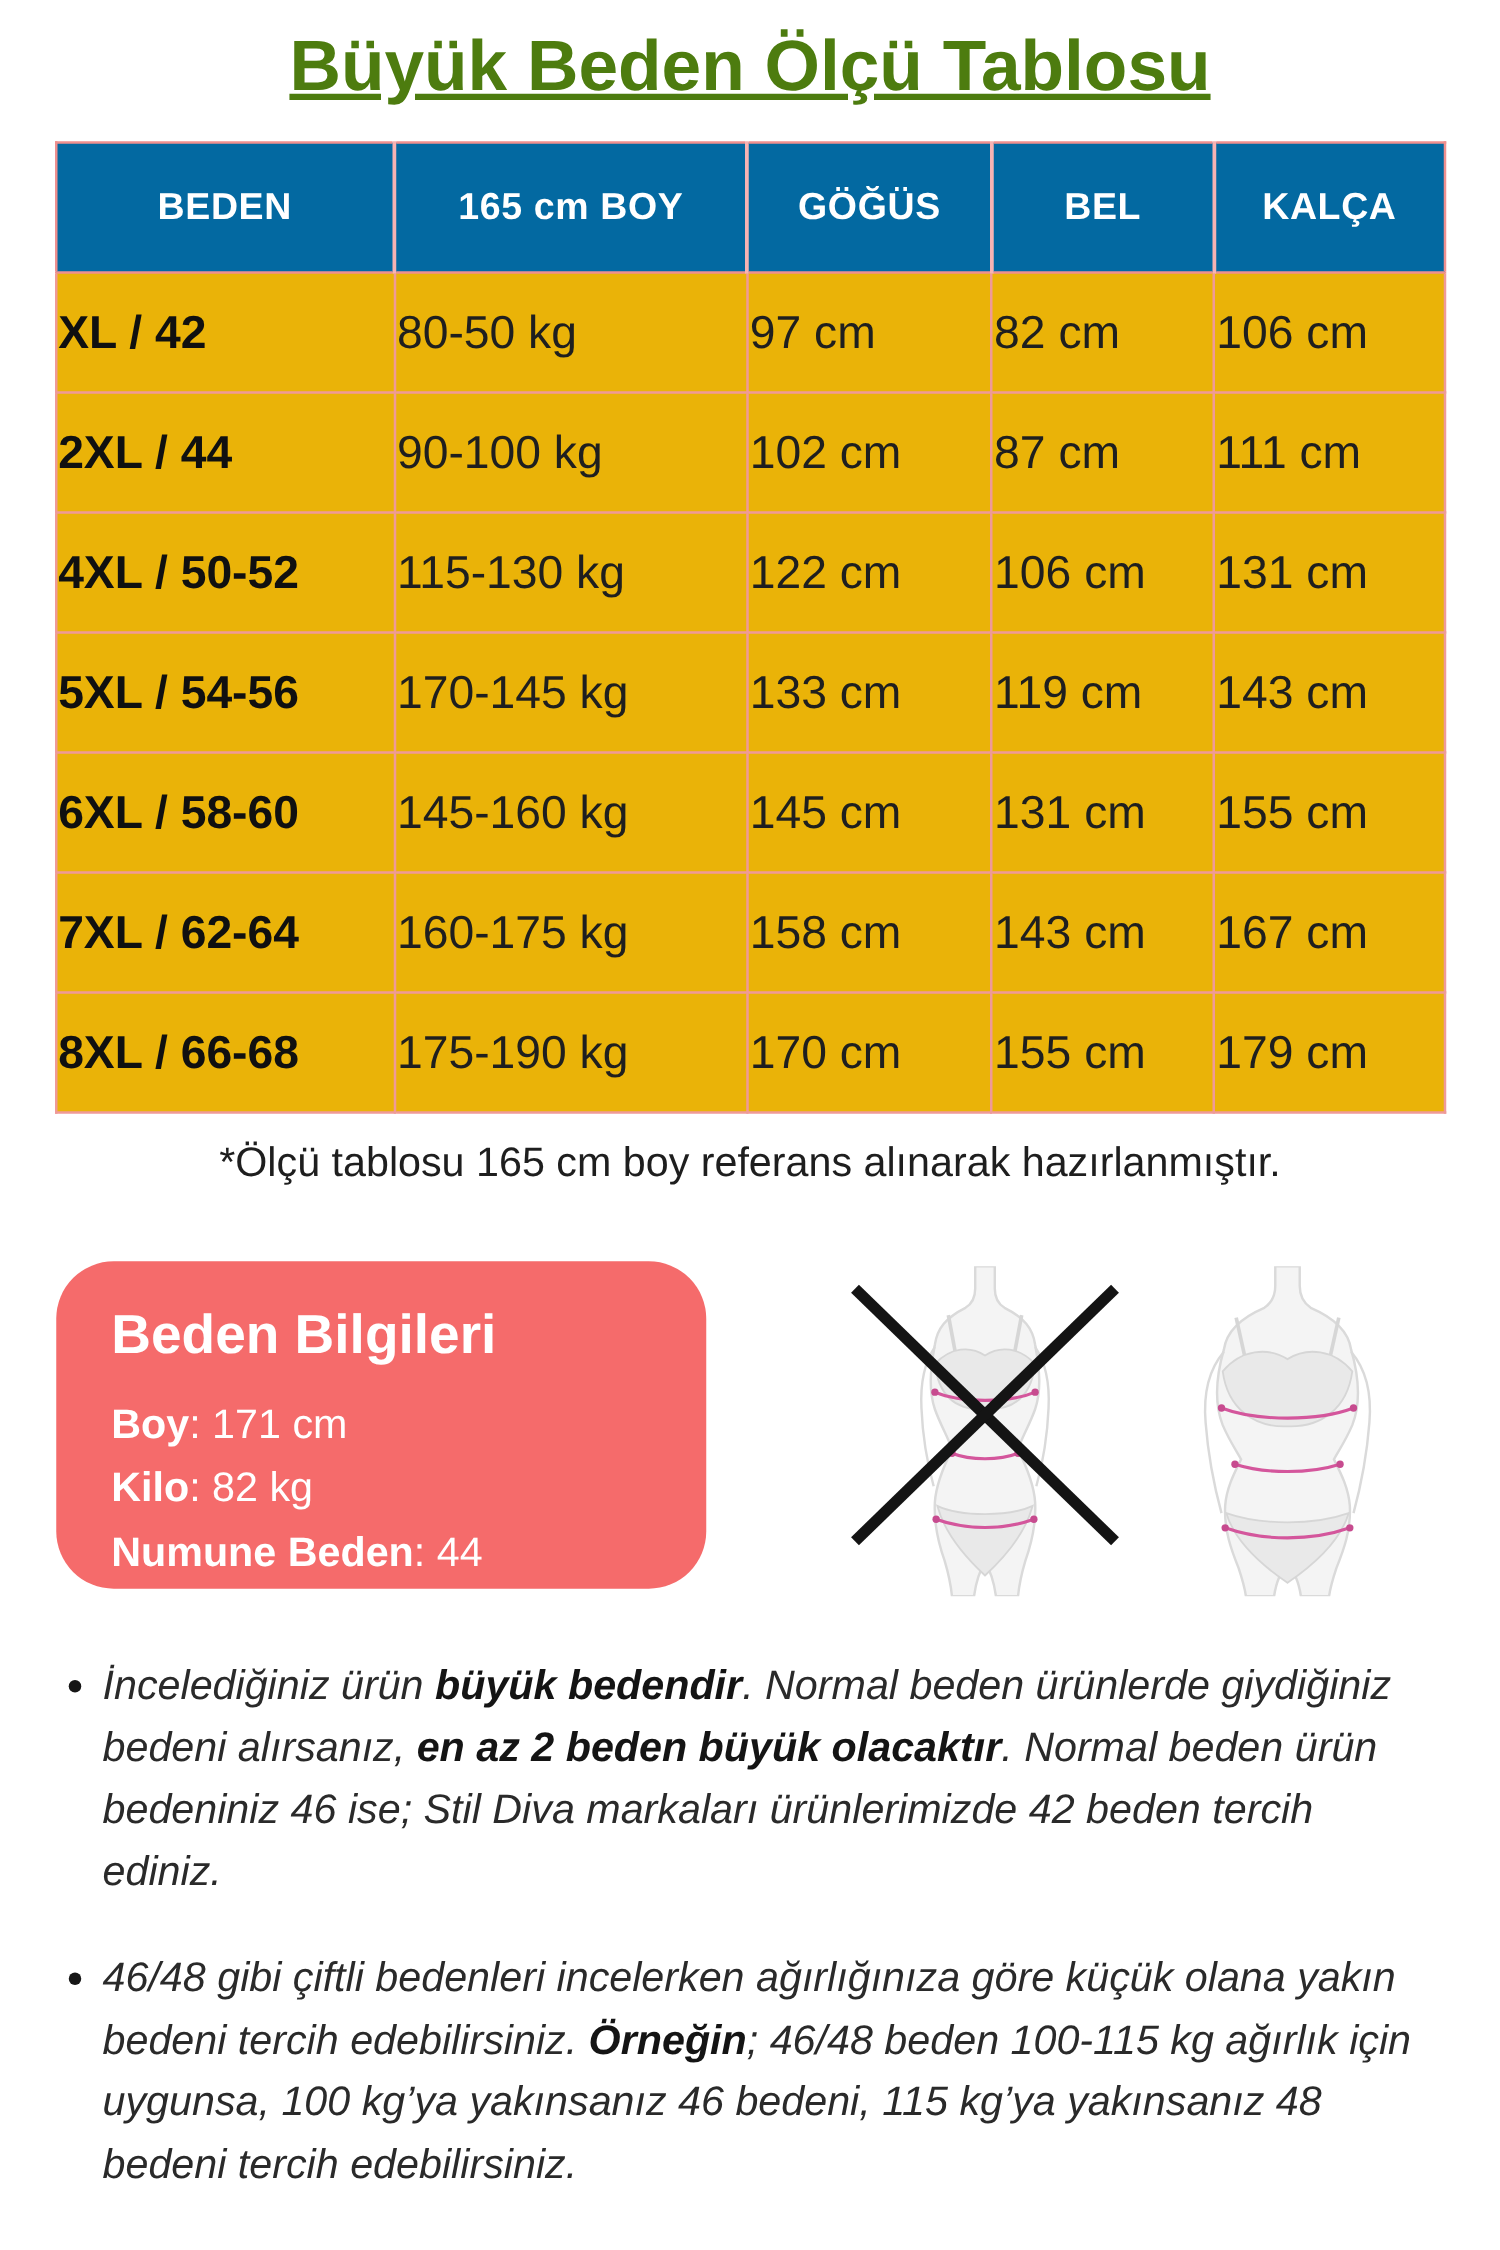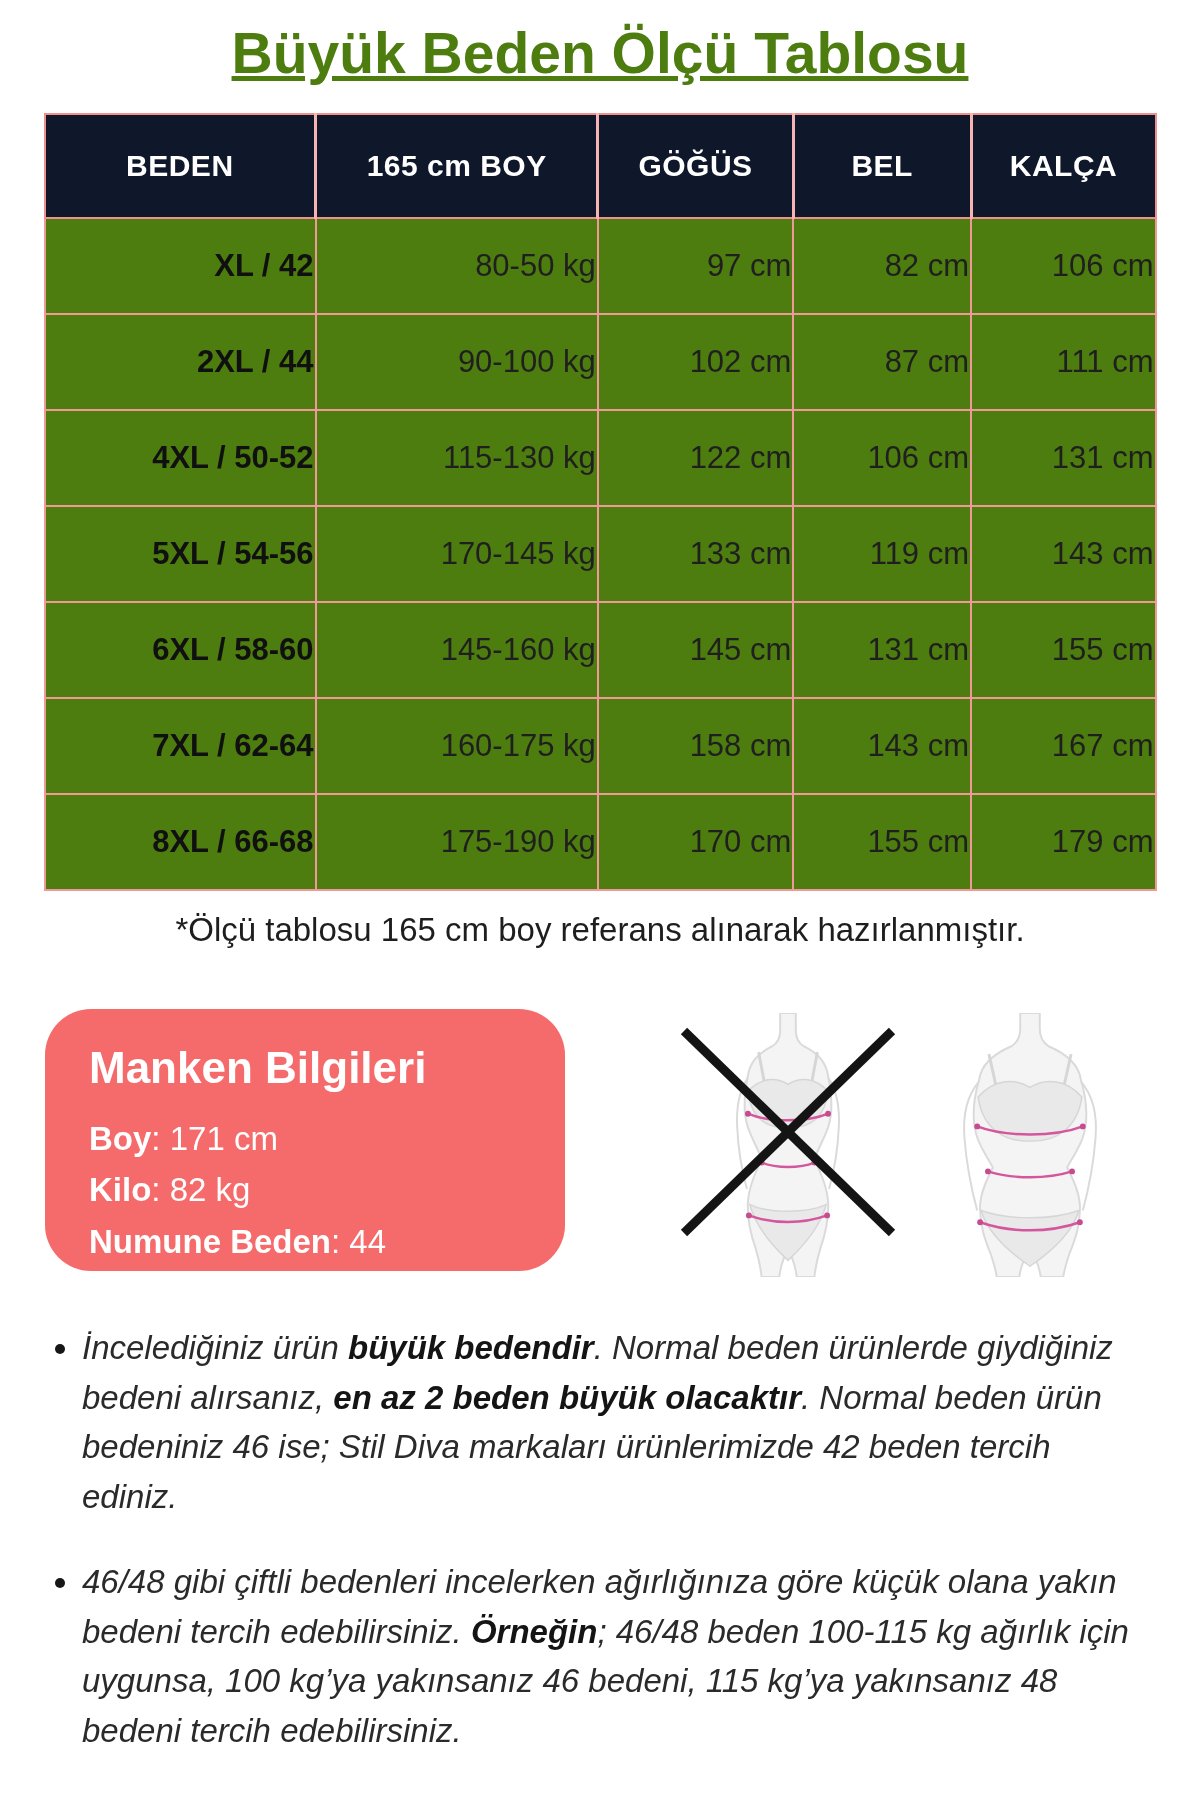--- a/index.html
+++ b/index.html
@@ -13,29 +13,29 @@
     padding-top:20px;text-align:center;
     font-size:57px;font-weight:700;color:#4d7c0f;letter-spacing:0px;text-decoration:underline;
   }
   
   .table-wrap{width:1113px;margin:27px auto 0 auto;}
   table.size-table{
     width:100%;border-collapse:collapse;table-layout:fixed;
     border:2px solid #ef908f;
   }
   table.size-table th{
-    background:#0f172a;color:#ffffff;font-weight:700;font-size:30px;
+    background:#0369a1;color:#ffffff;font-weight:700;font-size:30px;
     height:100px;text-align:center;vertical-align:middle;
     border-left:3px solid #f8b3b3;border-bottom:2px solid #ef908f;
     letter-spacing:0.5px;
   }
   table.size-table th:first-child{border-left:none;}
   table.size-table td{
-    background:#4d7c0f;color:#1f1f1f;font-size:31px;
-    height:92px;text-align:right;vertical-align:middle;
+    background:#eab308;color:#1f1f1f;font-size:37px;
+    height:92px;text-align:left;vertical-align:middle;
     border:2px solid #ef9a98;
   }
   table.size-table td.size-cell{font-weight:700;color:#101010;}
   
   .footnote{
     margin-top:20px;text-align:center;font-size:33px;color:#1e1e1e;
   }
   
   .info-row{
     margin:60px 0 0 45px;display:flex;align-items:flex-start;height:268px;
@@ -144,21 +144,21 @@
         </tr>
       </tbody>
   </table>
 </div>
 
 <div class="footnote">*Ölçü tablosu 165 cm boy referans alınarak hazırlanmıştır.</div>
 
 <div class="info-row">
 
   <div class="manken-box">
-    <div class="manken-title">Manken Bilgileri</div>
+    <div class="manken-title">Beden Bilgileri</div>
     <div>
 
         <div class="manken-line"><b>Boy</b><span>: 171 cm</span></div>
 
         <div class="manken-line"><b>Kilo</b><span>: 82 kg</span></div>
 
         <div class="manken-line"><b>Numune Beden</b><span>: 44</span></div>
       </div>
   </div>
 

